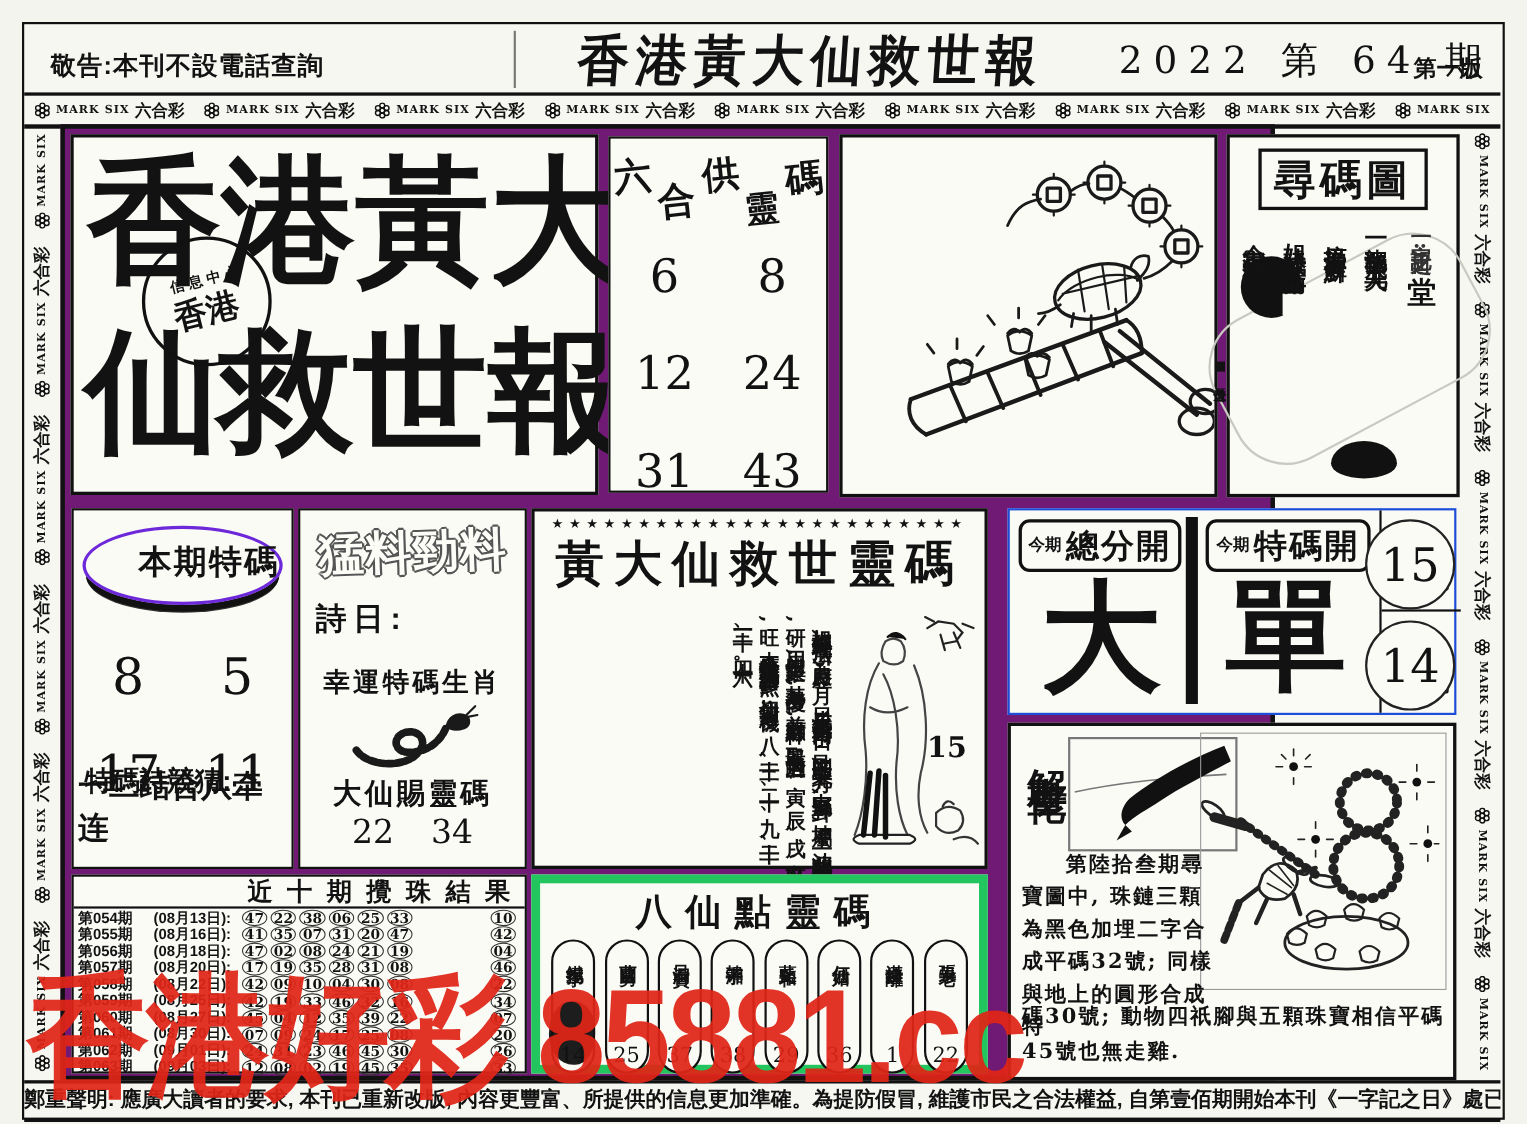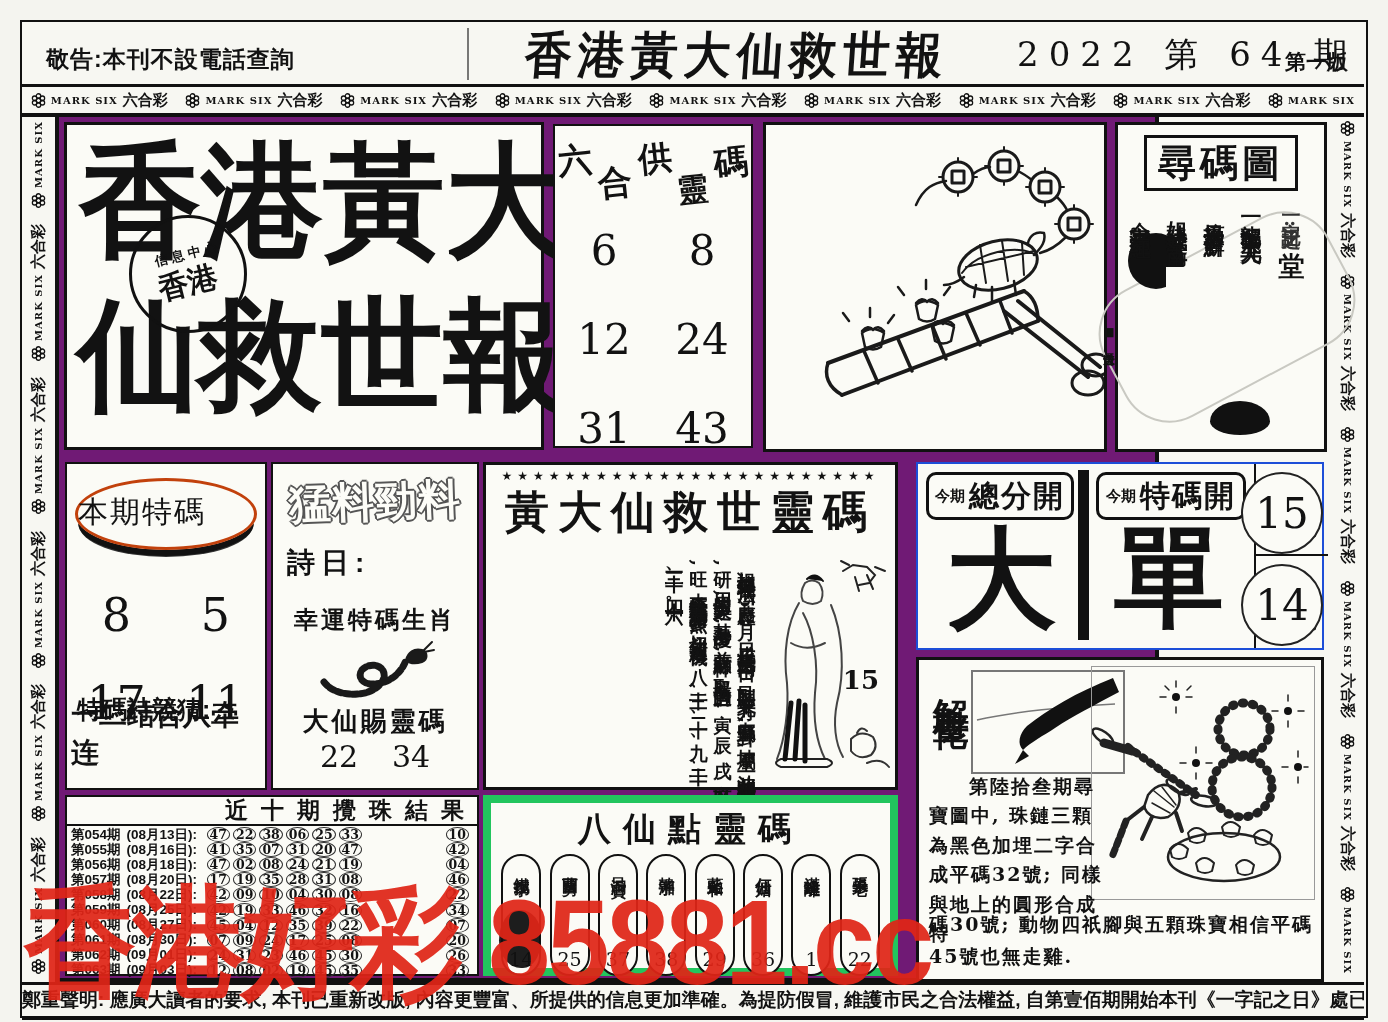--- a/index.html
+++ b/index.html
@@ -72,22 +72,22 @@
   .xm-dot1:after{content:"";position:absolute;right:-4px;bottom:2px;width:22px;height:20px;background:#fbfbf6;}
   .xm-dot2{position:absolute;left:92px;bottom:14px;width:60px;height:34px;background:#111;border-radius:50% 50% 50% 50%/60% 60% 40% 40%;}
   .xm-text{position:absolute;right:14px;top:80px;height:232px;writing-mode:vertical-rl;font-weight:bold;}
   .xm-riddle{font-size:19px;letter-spacing:3px;margin-left:10px;color:#333;}
   .xm-riddle b{font-size:26px;font-weight:900;color:#111;}
   .xm-line{font-size:21px;letter-spacing:4px;margin-left:9px;}
   .xm-sig{font-size:12px;margin-left:6px;margin-top:120px;}
 
   
   .p-special{left:6px;top:345px;width:202px;height:328px;border:2px solid #111;}
-  .sp-oval{width:176px;height:66px;border:3px solid #c2410c;border-radius:50%;margin:14px auto 0;text-align:left;
-           line-height:62px;font-size:30px;font-weight:400;letter-spacing:2px;
+  .sp-oval{width:176px;height:66px;border:3px solid #6d28d9;border-radius:50%;margin:14px auto 0;text-align:right;
+           line-height:62px;font-size:30px;font-weight:700;letter-spacing:2px;
            box-shadow:0 9px 0 -3px #111, 0 11px 0 -4px #333;}
   .sp-row{display:flex;justify-content:space-around;font-size:46px;}
   .sp-row.r1{margin-top:38px;} .sp-row.r2{margin-top:34px;}
   .sp-poemlbl{position:absolute;left:10px;bottom:62px;font-family:"Liberation Sans",sans-serif;font-weight:900;font-size:25px;}
   .sp-poem{position:absolute;left:4px;bottom:16px;font-family:"Liberation Sans",sans-serif;font-weight:900;font-size:28px;letter-spacing:0px;}
 
   
   .p-hot{left:212px;top:345px;width:208px;height:328px;border:2px solid #111;text-align:center;}
   .hot-title{margin-top:10px;font-size:42px;font-weight:900;letter-spacing:1px;color:#fdfdf8;
              text-shadow:-2px 0 #555,2px 0 #555,0 -2px #555,0 2px #555,-1px -1px #555,1px 1px #555,1px -1px #555,-1px 1px #555;
@@ -141,21 +141,21 @@
          line-height:1.55;text-indent:2.1em;}
   .jh-t2{position:absolute;left:10px;top:248px;width:388px;font-size:19px;font-weight:bold;letter-spacing:2px;line-height:1.7;}
 
   
   .p-results{left:6px;top:678px;width:414px;height:181px;border:2px solid #111;}
   .rs-title{height:27px;border-bottom:2px solid #111;text-align:right;font-weight:900;font-size:23px;
             letter-spacing:13px;font-family:"Liberation Sans",sans-serif;line-height:27px;white-space:nowrap;overflow:hidden;}
   .rs-rows{padding:1px 4px 0 4px;}
   .r-row{display:flex;align-items:center;height:15.1px;white-space:nowrap;}
   .r-issue,.r-date{font-family:"Liberation Sans",sans-serif;font-weight:bold;font-size:13.5px;}
-  .r-date{margin-left:6px;margin-right:8px;letter-spacing:0px;}
+  .r-date{margin-left:19px;margin-right:8px;letter-spacing:0px;}
   .r-n{display:inline-block;min-width:17px;text-align:center;border:1.3px solid #333;border-radius:50%;
        font-size:12.5px;font-weight:bold;padding:0 2px;margin:0 1.5px;line-height:13px;}
   .r-sp{margin-left:auto;margin-right:4px;display:inline-block;min-width:17px;text-align:center;
         border:1.3px solid #333;border-radius:50%;font-size:12.5px;font-weight:bold;padding:0 2px;line-height:13px;}
 
   
   .p-eight{left:424px;top:678px;width:415px;height:181px;border:8px solid #22c55e;}
   .ei-title{margin-top:4px;text-align:center;font-weight:900;font-size:33px;letter-spacing:12px;
             font-family:"Liberation Sans",sans-serif;white-space:nowrap;}
   .ei-row{display:flex;justify-content:space-around;padding:2px 6px 0 6px;}

